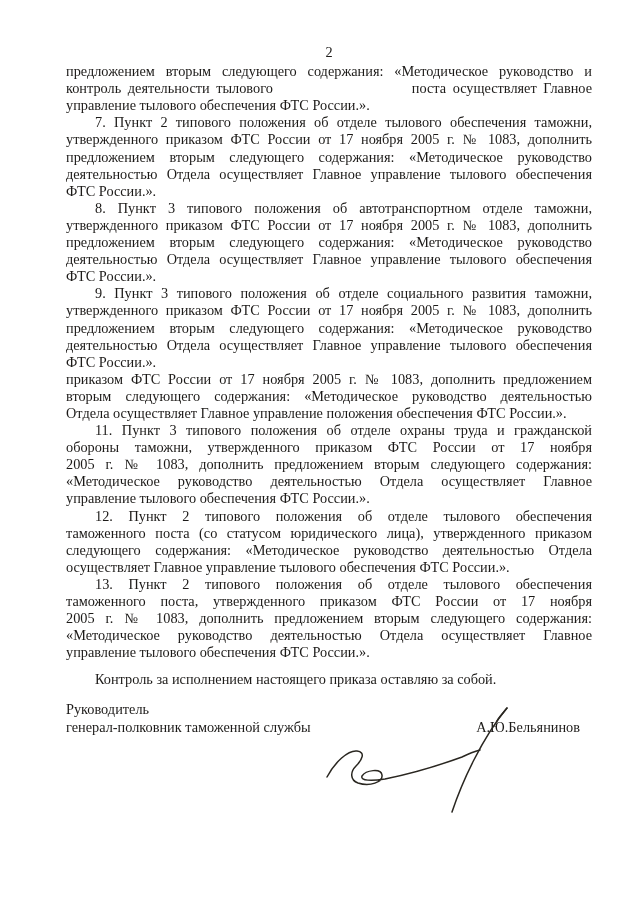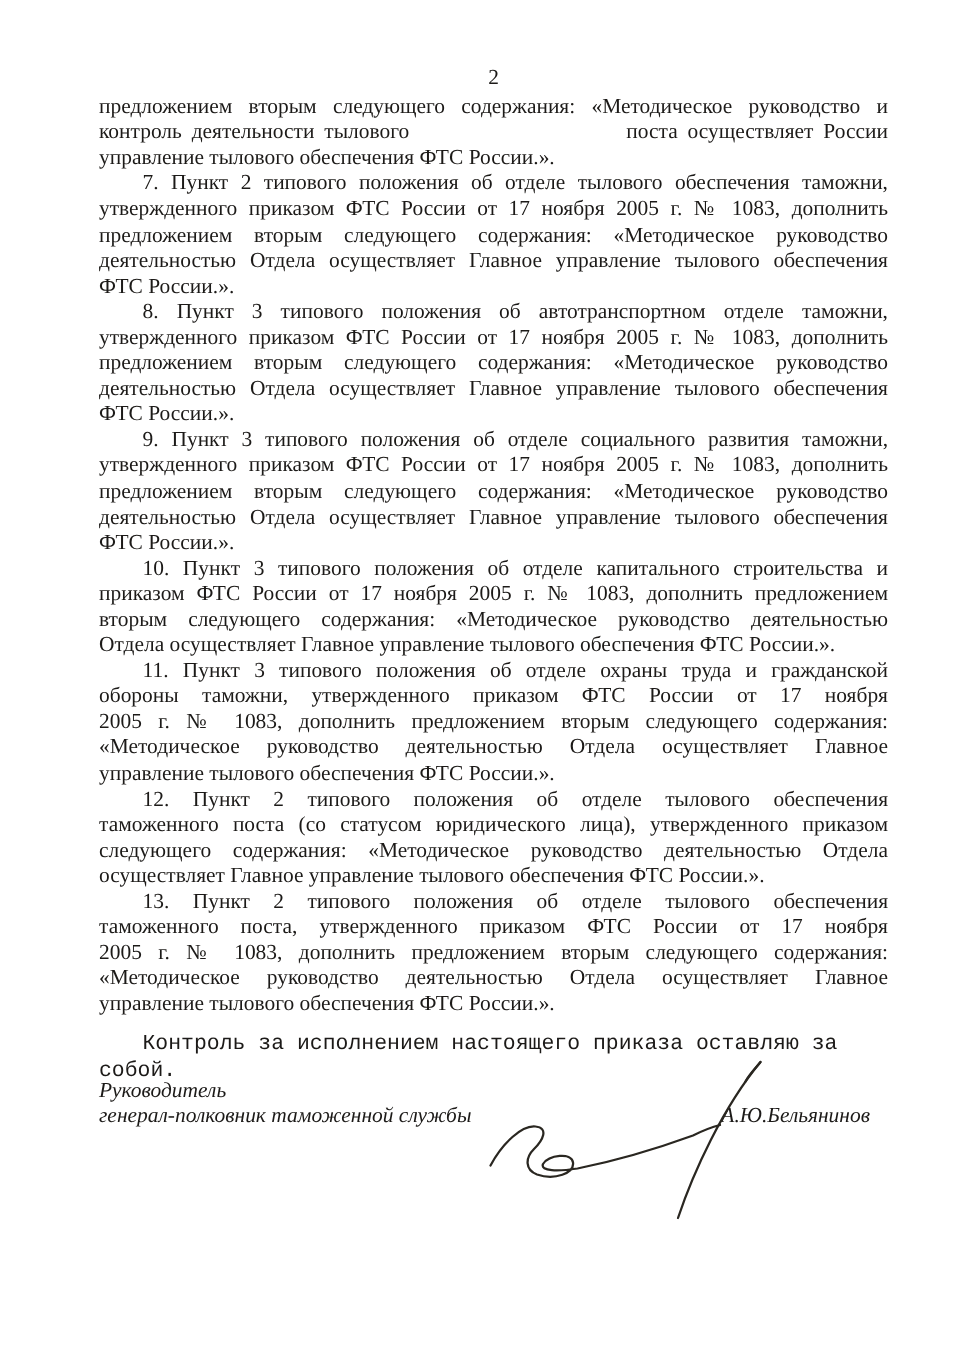--- a/index.html
+++ b/index.html
@@ -31,23 +31,22 @@
   .line.gapline{
     display:flex;
     justify-content:space-between;
     text-align:right;
   }
   .gapline span{white-space:nowrap;word-spacing:3px;}
   .control-line{
     margin-top:10px;
     text-indent:29px;
     height:17.1px;
-    font-family:Liberation Mono, monospace;
   }
-  .sig-block{margin-top:13px;font-style:italic;}
+  .sig-block{margin-top:13px;}
   .sig-line1{height:17.1px;}
   .sig-row{
     display:flex;
     justify-content:space-between;
     height:17.1px;
   }
   .sig-name{margin-right:12px;white-space:nowrap;}
   .signature-svg{
     position:absolute;
     left:290px;top:700px;
@@ -67,21 +66,21 @@
 
 <div class="page">
 
   <div class="page-number">2</div>
 
   <div class="doc-body">
       <div>
         <div class="line">предложением вторым следующего содержания: «Методическое руководство и</div>
         <div class="line gapline">
           <span>контроль деятельности тылового</span>
-          <span>поста осуществляет России</span>
+          <span>поста осуществляет Главное</span>
         </div>
         <div class="line lastline">управление тылового обеспечения ФТС России.».</div>
       </div>
       <div>
         <div class="line firstline">7. Пункт 2 типового положения об отделе тылового обеспечения таможни,</div>
         <div class="line">утвержденного приказом ФТС России от 17 ноября 2005 г. № 1083, дополнить</div>
         <div class="line">предложением вторым следующего содержания: «Методическое руководство</div>
         <div class="line">деятельностью Отдела осуществляет Главное управление тылового обеспечения</div>
         <div class="line lastline">ФТС России.».</div>
       </div>
@@ -93,24 +92,23 @@
         <div class="line lastline">ФТС России.».</div>
       </div>
       <div>
         <div class="line firstline">9. Пункт 3 типового положения об отделе социального развития таможни,</div>
         <div class="line">утвержденного приказом ФТС России от 17 ноября 2005 г. № 1083, дополнить</div>
         <div class="line">предложением вторым следующего содержания: «Методическое руководство</div>
         <div class="line">деятельностью Отдела осуществляет Главное управление тылового обеспечения</div>
         <div class="line lastline">ФТС России.».</div>
       </div>
       <div>
-        <div class="line firstline">10. Пункт 3 типового положения об отделе капитального строительства и</div>
         <div class="line">приказом ФТС России от 17 ноября 2005 г. № 1083, дополнить предложением</div>
         <div class="line">вторым следующего содержания: «Методическое руководство деятельностью</div>
-        <div class="line lastline">Отдела осуществляет Главное управление тылового обеспечения ФТС России.».</div>
+        <div class="line lastline">Отдела осуществляет Главное управление положения обеспечения ФТС России.».</div>
       </div>
       <div>
         <div class="line firstline">11. Пункт 3 типового положения об отделе охраны труда и гражданской</div>
         <div class="line">обороны таможни, утвержденного приказом ФТС России от 17 ноября</div>
         <div class="line">2005 г. № 1083, дополнить предложением вторым следующего содержания:</div>
         <div class="line">«Методическое руководство деятельностью Отдела осуществляет Главное</div>
         <div class="line lastline">управление тылового обеспечения ФТС России.».</div>
       </div>
       <div>
         <div class="line firstline">12. Пункт 2 типового положения об отделе тылового обеспечения</div>

